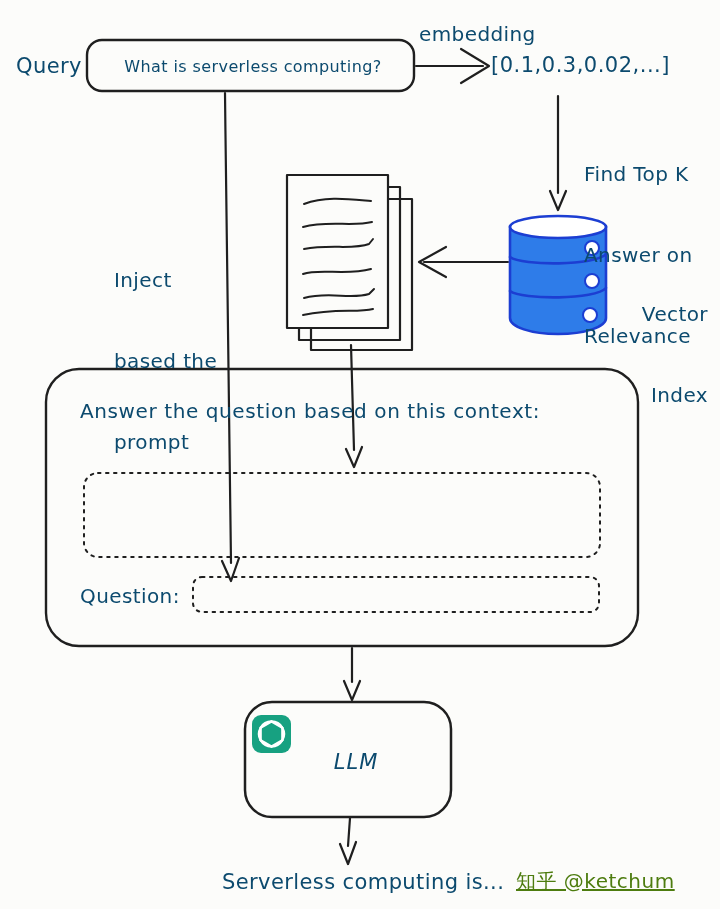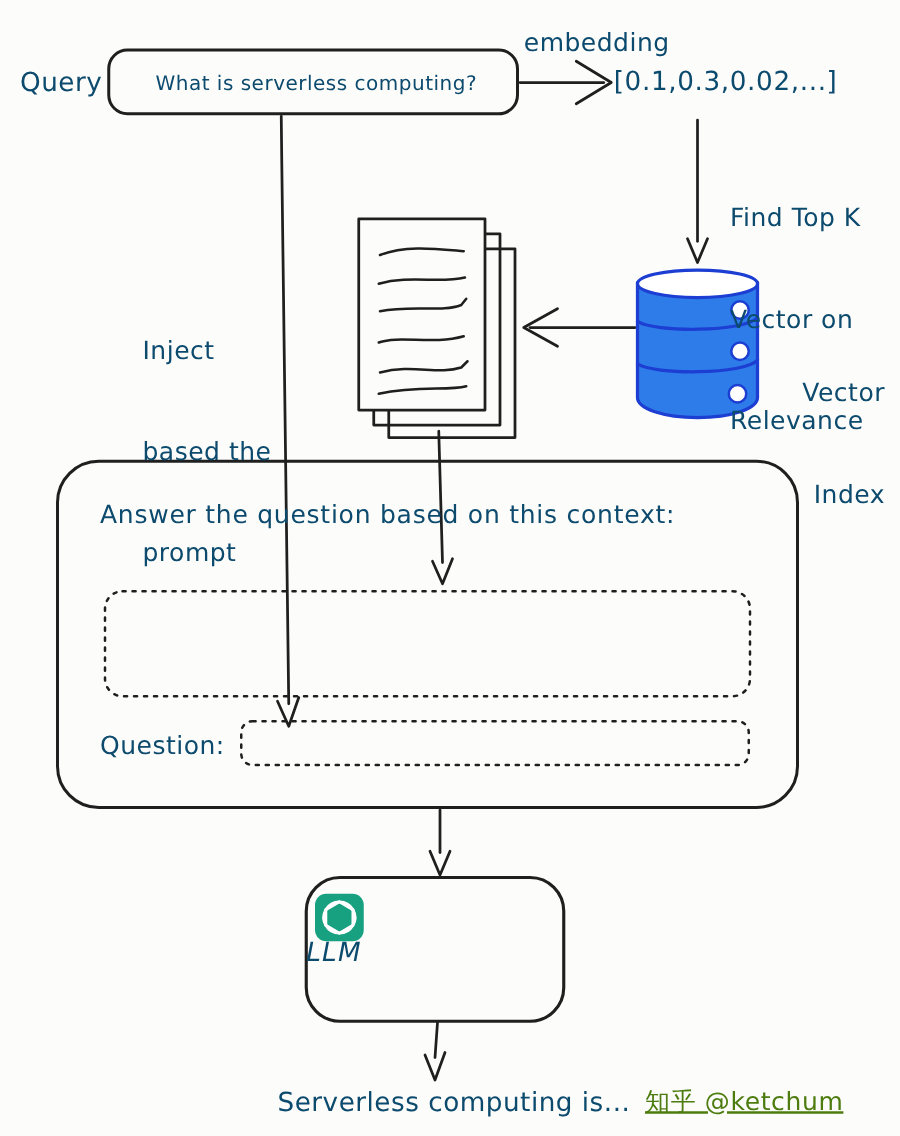--- a/index.html
+++ b/index.html
@@ -22,21 +22,21 @@
   }
   .lbl-query{left:16px;top:53px;font-size:21px;}
   .query-text{left:92px;top:54px;width:322px;text-align:center;font-size:16px;}
   .lbl-embedding{left:419px;top:21px;}
   .vector-value{left:491px;top:52px;font-size:21px;letter-spacing:0.5px;}
   .note-topk{left:584px;top:107px;line-height:27px;}
   .lbl-vectorindex{left:612px;top:247px;width:96px;text-align:right;line-height:27px;}
   .note-inject{left:114px;top:213px;line-height:27px;}
   .prompt-instruction{left:80px;top:398px;letter-spacing:0.6px;}
   .lbl-question{left:80px;top:583px;}
-  .lbl-llm{left:245px;top:749px;width:222px;font-size:21px;font-style:italic;letter-spacing:1px;}
+  .lbl-llm{left:245px;top:749px;width:222px;text-align:center;font-size:21px;font-style:italic;letter-spacing:1px;}
   .output-text{left:222px;top:869px;font-size:21px;}
   .watermark{left:516px;top:868px;font-size:20px;color:#4d7c0f;letter-spacing:0.5px;text-decoration:underline;}
 </style>
 </head>
 <body>
 
 <div id="canvas">
 
   <svg id="shapes" width="720" height="909" viewBox="0 0 720 909">
 
@@ -128,21 +128,21 @@
   <div class="txt lbl-query">Query</div>
 
   <div class="txt query-text">What is serverless computing?</div>
 
   <div class="txt lbl-embedding">embedding</div>
 
   <div class="txt vector-value">[0.1,0.3,0.02,...]</div>
 
   <div class="txt note-topk">
     <div>Find Top K</div>
-    <div>Vector on</div>
+    <div>Answer on</div>
     <div>Relevance</div>
   </div>
 
   <div class="txt lbl-vectorindex">
     <div>Vector</div>
     <div>Index</div>
   </div>
 
   <div class="txt note-inject">
     <div>Inject</div>

